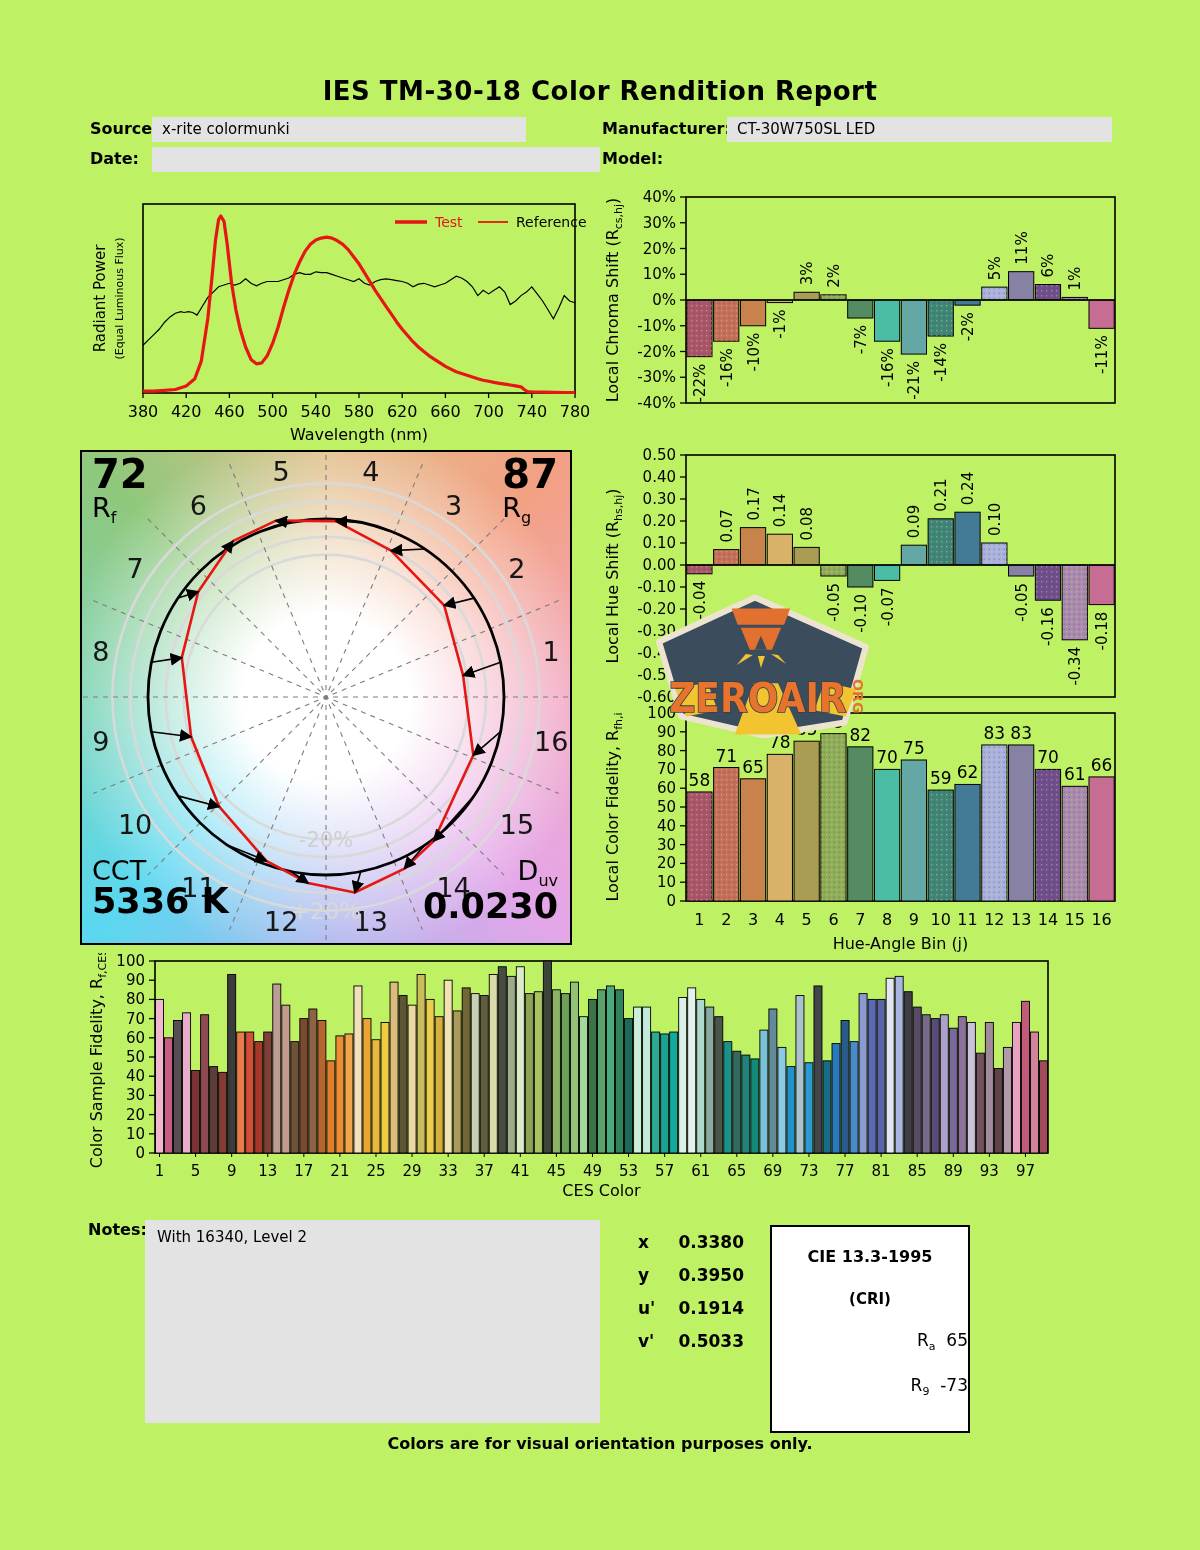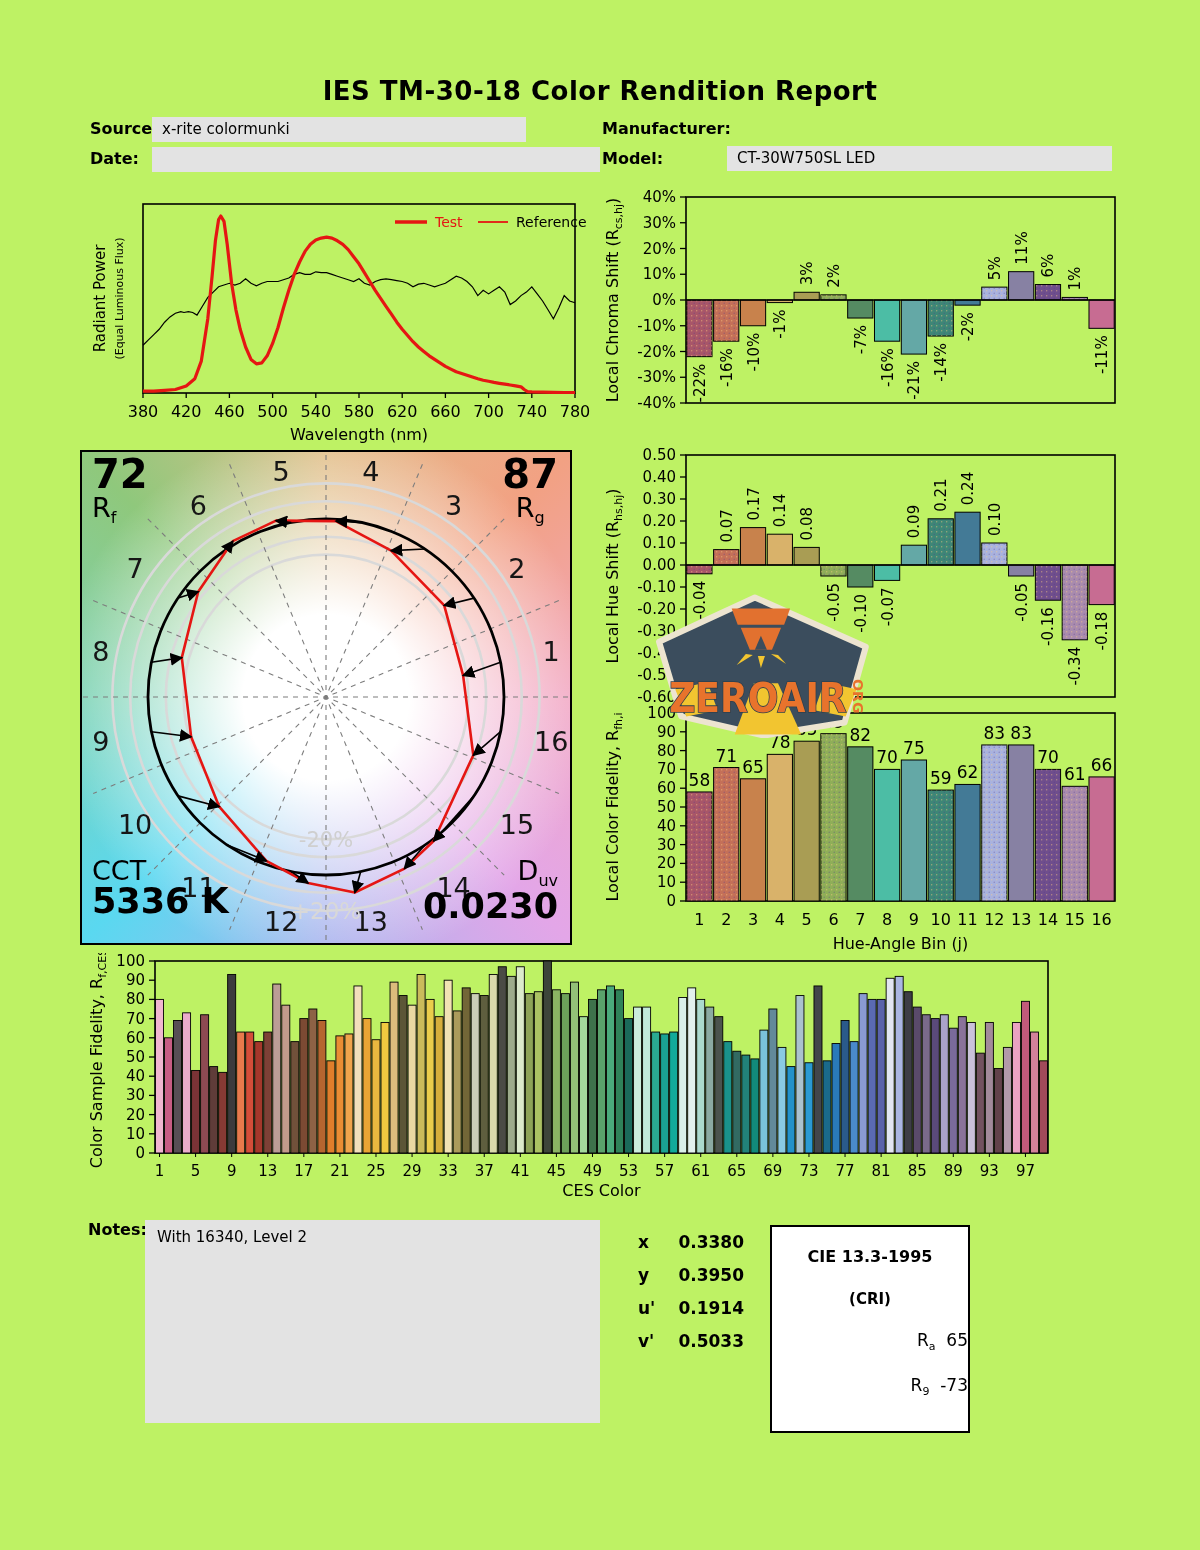--- a/index.html
+++ b/index.html
@@ -46,21 +46,21 @@
 </head>
 <body>
 
 <div class="page">
 
   <div class="title">IES TM-30-18 Color Rendition Report</div>
 
   <div class="hlabel" style="left:90px;top:119px;">Source:</div>
   <div class="hbox" style="left:152px;top:117px;width:374px;">x-rite colormunki</div>
   <div class="hlabel" style="left:602px;top:119px;">Manufacturer:</div>
-  <div class="hbox" style="left:727px;top:117px;width:385px;margin-top:29px;">CT-30W750SL LED</div>
+  <div class="hbox" style="left:727px;top:117px;width:385px;">CT-30W750SL LED</div>
   <div class="hlabel" style="left:90px;top:149px;">Date:</div>
   <div class="hbox" style="left:152px;top:147px;width:448px;"></div>
   <div class="hlabel" style="left:602px;top:149px;">Model:</div>
 
   <div class="chartblock" style="left:80px;top:186px;">
     <svg id="spd" width="520" height="258">
         <rect x="63" y="18" width="432" height="189" fill="none" stroke="#000" stroke-width="1.6"></rect>
         <line x1="63" y1="207" x2="63" y2="212" stroke="#000" stroke-width="1.3"></line>
         <text x="63" y="231" font-size="16" text-anchor="middle" fill="#000">380</text>
         <line x1="106.2" y1="207" x2="106.2" y2="212" stroke="#000" stroke-width="1.3"></line>
@@ -568,21 +568,21 @@
         <text x="371.570036905961" y="444.92205237691053" font-size="27" text-anchor="middle" fill="#161616">14</text>
         <text x="434.9220523769104" y="381.57003690596105" font-size="27" text-anchor="middle" fill="#161616">15</text>
         <text x="469.20791608618975" y="298.7966397413435" font-size="27" text-anchor="middle" fill="#161616">16</text>
         <text x="244" y="395.4" font-size="21" text-anchor="middle" fill="#cfcfcf">-20%</text>
         <text x="244" y="466.6" font-size="23" text-anchor="middle" fill="#d8d8d8">+20%</text>
       </svg>
     <div class="cvg-corner" style="left:10px;top:2px;">
       <div class="num-big">72</div>
       <div class="rsub"><span>R</span><sub>f</sub></div>
     </div>
-    <div class="cvg-corner" style="right:12px;top:2px;text-align:center;">
+    <div class="cvg-corner" style="right:12px;top:2px;text-align:left;">
       <div class="num-big">87</div>
       <div class="rsub"><span>R</span><sub>g</sub></div>
     </div>
     <div class="cvg-corner" style="left:10px;top:405px;">
       <div class="cct-word">CCT</div>
       <div class="cct-val">5336 K</div>
     </div>
     <div class="cvg-corner" style="right:12px;top:405px;text-align:right;">
       <div class="cct-word"><span>D</span><sub style="font-size:16px;">uv</sub></div>
       <div class="cct-val">0.0230</div>
@@ -628,13 +628,14 @@
       </div>
   </div>
 
   <div class="cie-box">
     <div class="cie-title">CIE 13.3-1995</div>
     <div class="cie-sub">(CRI)</div>
     <div class="cie-r"><span>R</span><sub>a</sub>&nbsp;&nbsp;<span>65</span></div>
     <div class="cie-r"><span>R</span><sub>9</sub>&nbsp;&nbsp;<span>-73</span></div>
   </div>
 
+  <div class="footer">Colors are for visual orientation purposes only.</div>
 </div>
 
 </body></html>

